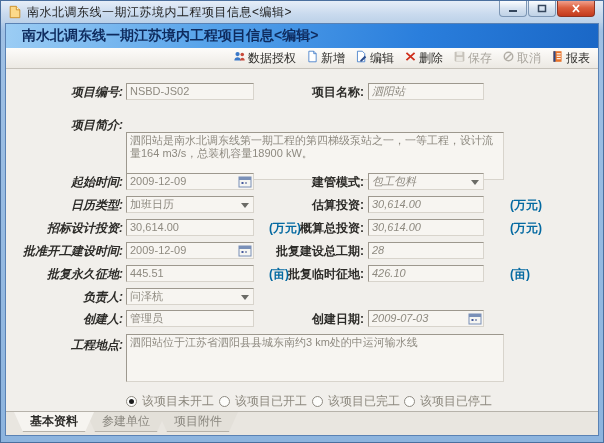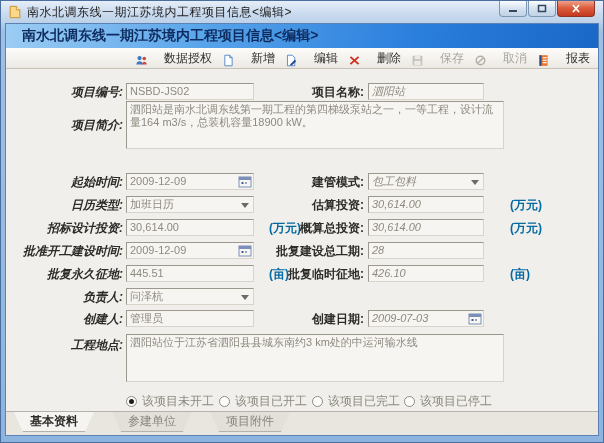--- a/index.html
+++ b/index.html
@@ -23,21 +23,21 @@
     border:1px solid #5a82b4; }
 
   
   .header { height:24px; background:linear-gradient(100deg,#9ccdf4 0%,#55a2ea 35%,#2a7edc 70%,#1a67c6 100%);
     display:flex; align-items:center; padding-left:16px; }
   .header .header-title { font-size:14px; font-weight:bold; color:#0e2b5e; }
 
   
   .toolbar { height:21px; background:linear-gradient(180deg,#fdfcfa,#ece9e3); border-bottom:1px solid #c6c2ba;
     display:flex; align-items:center; justify-content:flex-end; padding-right:8px; gap:10px; }
-  .tbtn { display:flex; align-items:flex-end; gap:16px; font-size:12px; color:#2f2e2b; cursor:default; }
+  .tbtn { display:flex; align-items:flex-start; gap:2px; font-size:12px; color:#2f2e2b; cursor:default; }
   .tbtn svg { width:13px; height:13px; }
   .tbtn.disabled { color:#aaa69e; }
 
   
   .form { position:absolute; top:46px; left:0; right:0; bottom:24px; background:#f1efeb; }
   .lbl { position:absolute; font-size:12px; font-weight:bold; color:#2c2b28; text-align:right; height:18px; line-height:18px; white-space:nowrap; }
   .lbl.c1 { left:0; width:117px;font-style:italic; }
   .lbl.c2 { left:240; width:118px; left:240px; }
   .inp { position:absolute; height:17px; line-height:15px; font-size:11px; color:#8e8a80;
     background:#f7f5f1; border:1px solid; border-color:#9d988e #d8d4cc #d8d4cc #9d988e; padding:0 3px; overflow:hidden; white-space:nowrap; }
@@ -50,21 +50,21 @@
   .cal { position:absolute; right:1px; top:1px; width:14px; height:13px; }
   .drop { position:absolute; right:4px; top:6px; width:0; height:0; border-left:4px solid transparent; border-right:4px solid transparent; border-top:5px solid #6b6b66; }
 
   
   .radio-row { position:absolute; top:324px; left:0; right:0; height:14px; }
   .radio { position:absolute; display:flex; align-items:center; gap:5px; font-size:12px; color:#8d897f; height:14px; }
   .rdot { width:11px; height:11px; border-radius:50%; background:#fdfdfb; border:1px solid #8f8b83; position:relative; flex:0 0 auto; }
   .radio.checked .rdot::after { content:""; position:absolute; left:2px; top:2px; width:5px; height:5px; border-radius:50%; background:#1c1c1c; }
 
   
-  .tabbar { position:absolute; left:0; right:0; bottom:0; height:24px; background:#e9e6e0; border-top:1px solid #b6b2aa; display:flex; padding-left:8px;gap:26px; }
+  .tabbar { position:absolute; left:0; right:0; bottom:0; height:24px; background:#e9e6e0; border-top:1px solid #b6b2aa; display:flex; padding-left:8px; }
   .tab { height:20px; line-height:19px; padding:0 16px; margin-right:-8px; font-size:12px; color:#8a877f;
     background:#e3e0d9; clip-path:polygon(0 0,100% 0,calc(100% - 9px) 100%,9px 100%); border-bottom:1px solid #b6b2aa; }
   .tab.active { background:#f6f4f0; color:#2c2b28; font-weight:bold; z-index:2; }
 </style>
 </head>
 <body>
 
 <div class="screen">
 
   <div class="titlebar">
@@ -156,21 +156,21 @@
     </div>
 
     <div class="form">
 
       <span class="lbl c1" style="top:13px">项目编号:</span>
       <div class="inp c1" style="top:13px">NSBD-JS02</div>
       <span class="lbl c2" style="top:13px">项目名称:</span>
       <div class="inp c2" style="top:13px">泗阳站</div>
 
       <span class="lbl c1" style="top:46px">项目简介:</span>
-      <div class="area" style="top:31px">泗阳站是南水北调东线第一期工程的第四梯级泵站之一，一等工程，设计流量164 m3/s，总装机容量18900 kW。</div>
+      <div class="area" style="top:62px">泗阳站是南水北调东线第一期工程的第四梯级泵站之一，一等工程，设计流量164 m3/s，总装机容量18900 kW。</div>
 
       <span class="lbl c1" style="top:103px">起始时间:</span>
       <div class="inp c1" style="top:103px">
         <span>2009-12-09</span>
         <svg class="cal" viewBox="0 0 14 13">
             <rect x="1" y="2" width="12" height="10" fill="#f6f6f2" stroke="#7a90b8"></rect>
             <rect x="1" y="2" width="12" height="3" fill="#7a90b8"></rect>
             <rect x="3.5" y="7" width="2" height="2" fill="#44589c"></rect>
             <rect x="7" y="7" width="2" height="2" fill="#9aa4c0"></rect>
           </svg>

